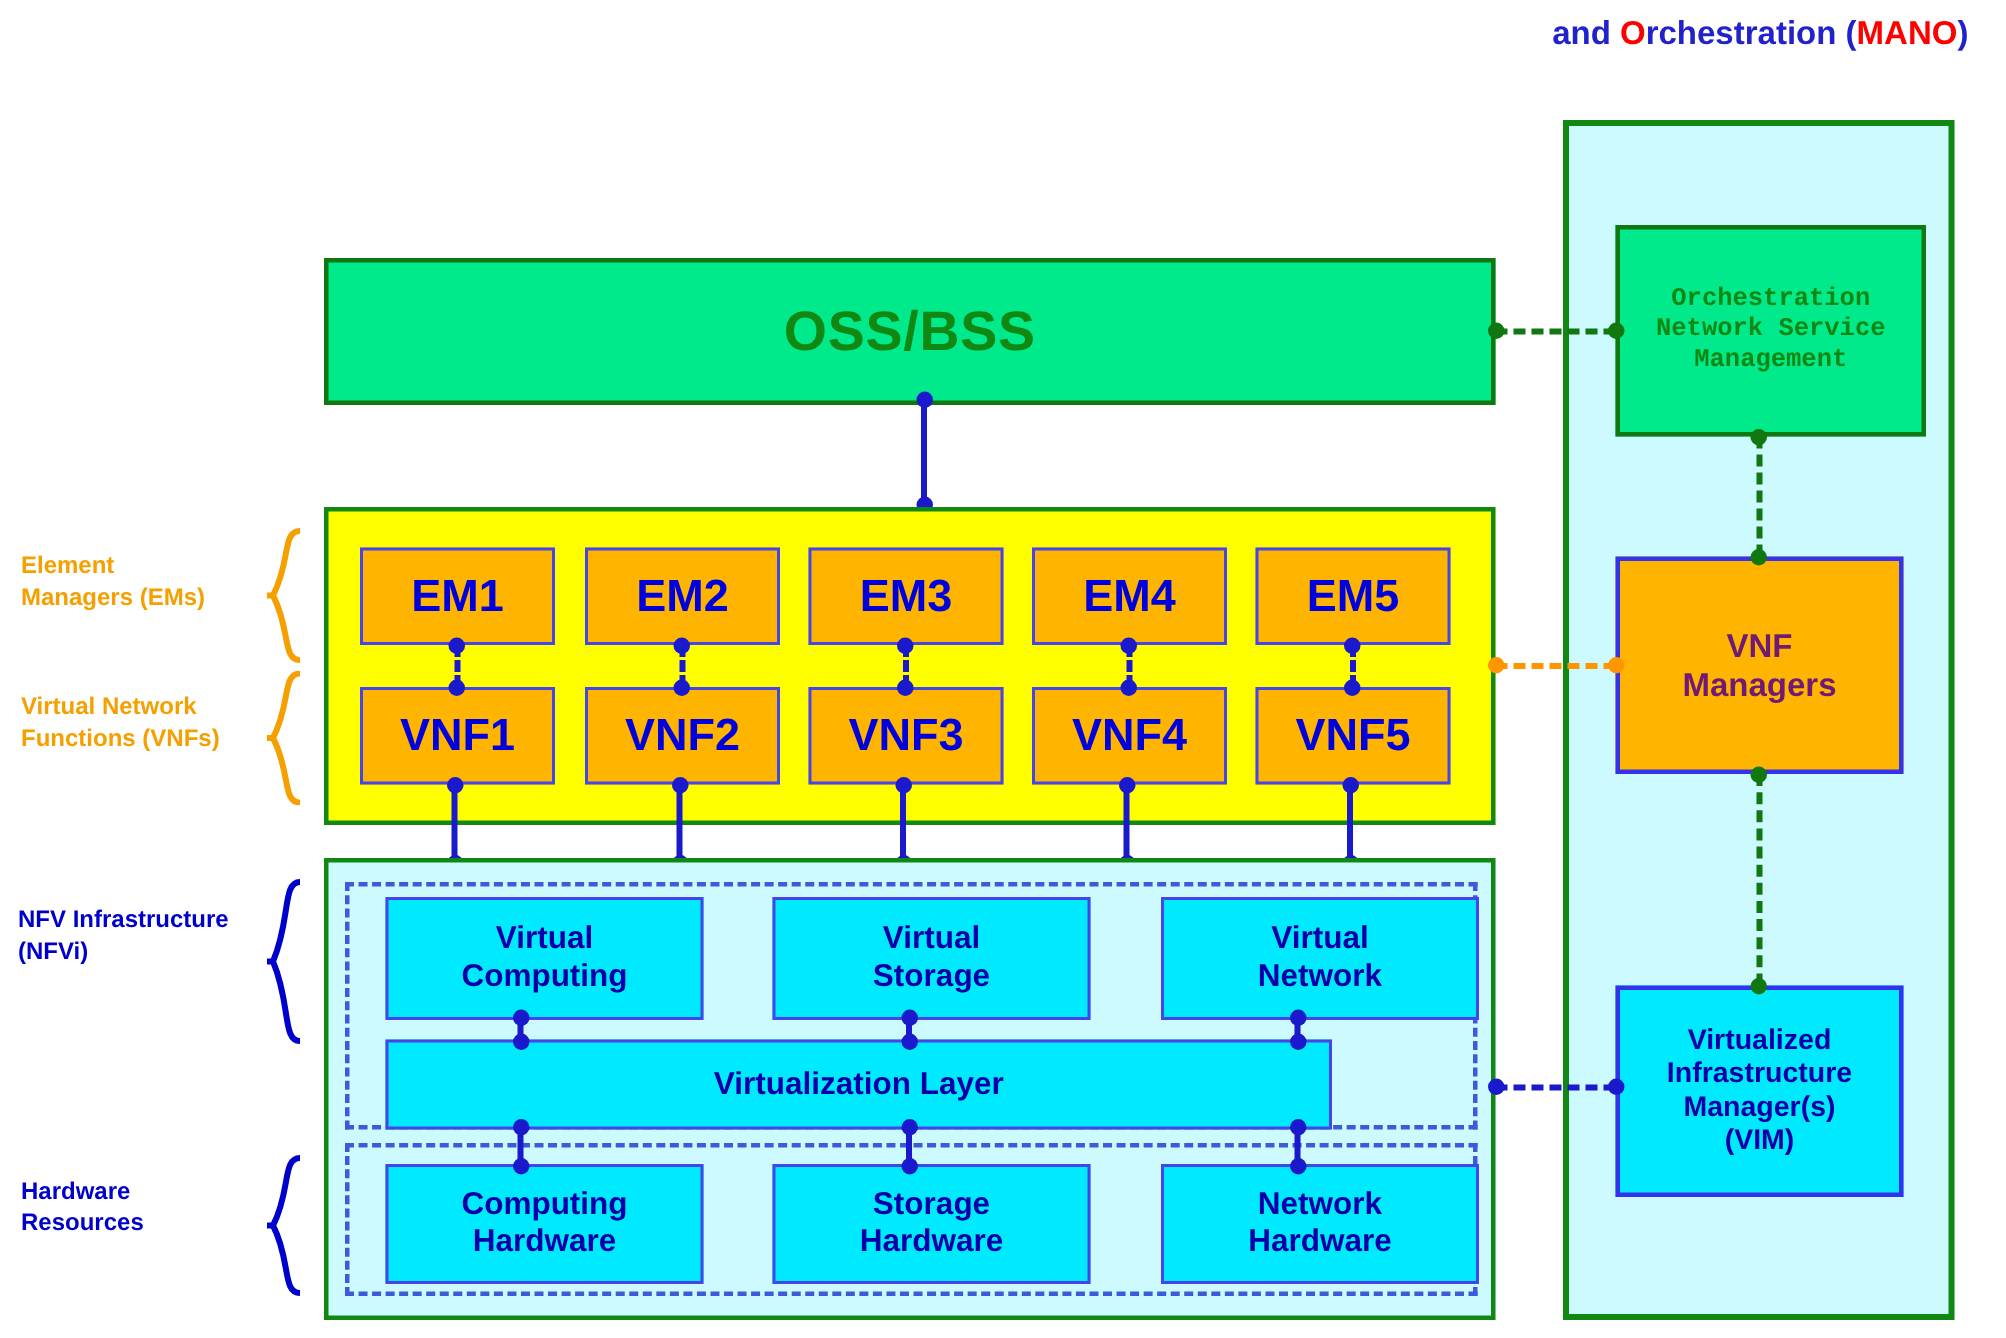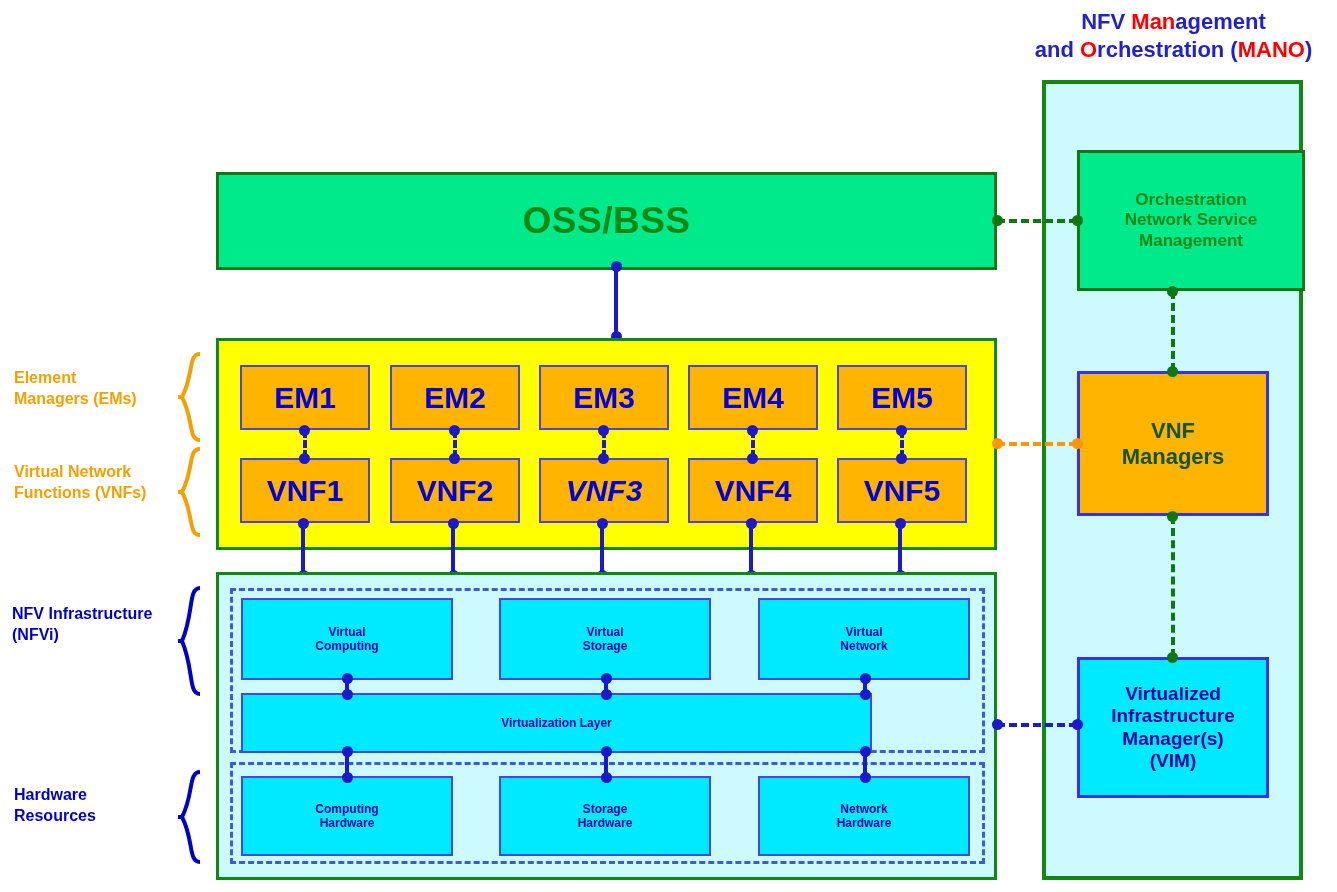--- a/index.html
+++ b/index.html
@@ -15,21 +15,21 @@
   
   #mano-box{left:1042px;top:80px;width:261px;height:800px;
     background:#ccfaff;border:4px solid #118811;}
 
   
   .box{display:flex;align-items:center;justify-content:center;
        text-align:center;line-height:1.18;font-weight:bold;}
 
   .b-orch{background:#00e98a;border:3px solid #117711;color:#118811;
           font-size:17px;}
-  .b-vnfm{background:#ffb400;border:3px solid #3333ee;color:#14532d;
+  .b-vnfm{background:#ffb400;border:3px solid #3333ee;color:#701a75;
           font-size:22px;}
   .b-vim{background:#00eaff;border:3px solid #3333ee;color:#0000aa;
          font-size:19px;}
 
   
   #ossbss{left:216px;top:172px;width:781px;height:98px;
     background:#00e98a;border:3px solid #117711;color:#118811;
     font-size:37px;letter-spacing:.5px;}
 
   
@@ -39,21 +39,21 @@
     font-size:30px;width:130px;height:65px;}
 
   
   #nfvi-panel{left:216px;top:572px;width:781px;height:308px;
     background:#ccfaff;border:3px solid #118811;}
   #virt-group{left:230px;top:588px;width:755px;height:165px;
     border:3px dashed #3b5bdb;}
   #hw-group{left:230px;top:762px;width:755px;height:102px;
     border:3px dashed #3b5bdb;}
   .cyanbox{background:#00eaff;border:2px solid #4646e8;color:#0000aa;
-    font-size:12px;}
+    font-size:21px;margin-left:16px;}
 
   
   .lbl{font-weight:bold;line-height:1.3;}
   .lbl-o{color:#f5a000;font-size:16px;}
   .lbl-b{color:#0000cc;font-size:16px;}
   .brace{position:absolute;}
 
   
   .line-v{background:#1a1acc;width:4px;}
   .dot{border-radius:50%;background:#1a1acc;width:11px;height:11px;}
@@ -62,27 +62,26 @@
   .dash-v-b{width:0;border-left:4px dashed #1a1acc;}
   .dash-h-g{height:0;border-top:4px dashed #117711;}
   .dash-h-o{height:0;border-top:4px dashed #ff9500;}
   .dash-h-b{height:0;border-top:4px dashed #1a1acc;}
   .dash-v-g{width:0;border-left:4px dashed #117711;}
 </style>
 </head>
 <body>
 
 <div class="abs" id="mano-title">
-  <div><span>NFV </span><span class="hl">Man</span><span>agement</span></div>
   <div><span>and </span><span class="hl">O</span><span>rchestration (</span><span class="hl">MANO</span><span>)</span></div>
 </div>
 
 <div class="abs" id="mano-box"></div>
 
-<div class="abs box b-orch" style="left:1077px;top:150px;width:228px;height:141px;white-space:pre-line;">Orchestration
+<div class="abs box b-orch" style="left:1077px;top:150px;width:207px;height:141px;white-space:pre-line;font-family:Liberation Mono, monospace;">Orchestration
 Network Service
 Management</div>
 
 <div class="abs box b-vnfm" style="left:1077px;top:371px;width:192px;height:145px;white-space:pre-line;">VNF
 Managers</div>
 
 <div class="abs box b-vim" style="left:1077px;top:657px;width:192px;height:141px;white-space:pre-line;">Virtualized
 Infrastructure
 Manager(s)
 (VIM)</div>
@@ -107,21 +106,21 @@
 <div class="abs" id="yellow-panel"></div>
 
 <div class="abs box emvnf" style="left:240px;top:365px;">EM1</div>
 <div class="abs box emvnf" style="left:390px;top:365px;">EM2</div>
 <div class="abs box emvnf" style="left:539px;top:365px;">EM3</div>
 <div class="abs box emvnf" style="left:688px;top:365px;">EM4</div>
 <div class="abs box emvnf" style="left:837px;top:365px;text-align:center;">EM5</div>
 
 <div class="abs box emvnf" style="left:240px;top:458px;">VNF1</div>
 <div class="abs box emvnf" style="left:390px;top:458px;">VNF2</div>
-<div class="abs box emvnf" style="left:539px;top:458px;font-style:italic;">VNF3</div>
+<div class="abs box emvnf" style="left:539px;top:458px;">VNF3</div>
 <div class="abs box emvnf" style="left:688px;top:458px;">VNF4</div>
 <div class="abs box emvnf" style="left:837px;top:458px;">VNF5</div>
 
 <div class="abs dash-v-b" style="left:303px;top:430px;height:28px;"></div>
 <div class="abs dot" style="left:299px;top:425px;"></div>
 <div class="abs dot" style="left:299px;top:453px;"></div>
 <div class="abs dash-v-b" style="left:453px;top:430px;height:28px;"></div>
 <div class="abs dot" style="left:449px;top:425px;"></div>
 <div class="abs dot" style="left:449px;top:453px;"></div>
 <div class="abs dash-v-b" style="left:602px;top:430px;height:28px;"></div>

